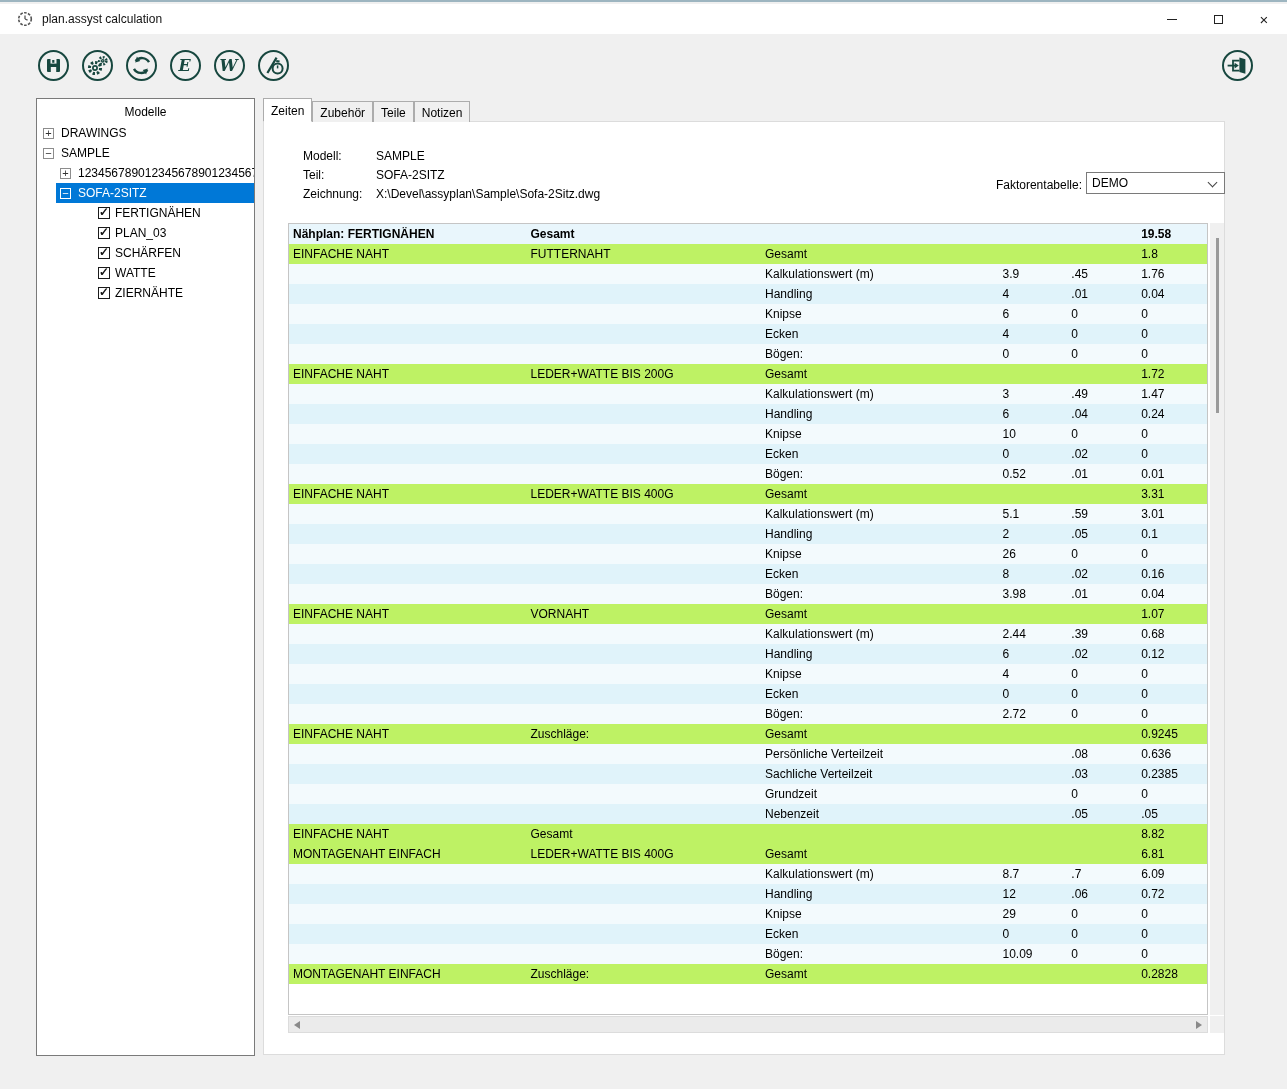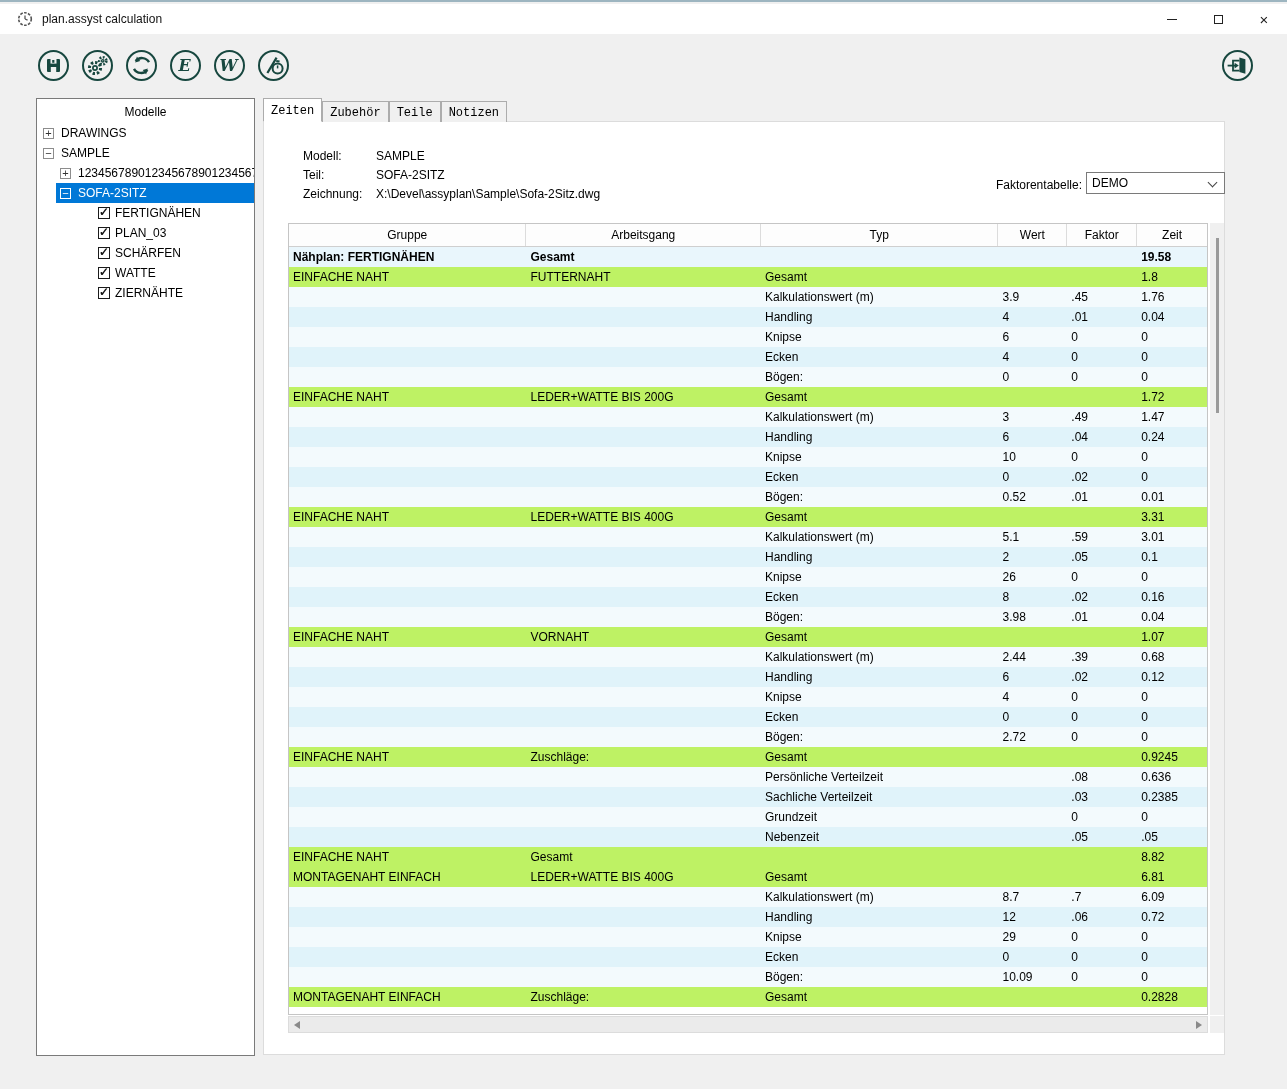--- a/index.html
+++ b/index.html
@@ -28,21 +28,21 @@
   .tree-item.lvl0 { padding-left:6px; }
   .tree-item.lvl1 { padding-left:23px; }
   .tree-item.lvl2 { padding-left:61px; }
   .tree-item.selected { background:linear-gradient(to right, transparent 19px, #0078d7 19px); color:#fff; }
   .expander { width:11px; height:11px; border:1px solid #8c8c8c; background:#fff; color:#333; font-size:11px; line-height:8px; text-align:center; margin-right:7px; flex:0 0 auto; display:inline-block; }
   .tree-item.selected .expander { border-color:#fff; background:transparent; color:#fff; }
   .checkbox { width:12px; height:12px; border:1px solid #1a1a1a; margin-right:5px; flex:0 0 auto; position:relative; display:inline-block; background:#fff; }
   .checkbox::after { content:"\2713"; position:absolute; left:0px; top:-3px; font-size:12px; font-weight:bold; color:#111; }
 
   
-  .tabstrip { position:absolute; left:263px; top:96px; height:24px; display:flex; align-items:flex-end; z-index:3;font-family:Liberation Mono, monospace; }
+  .tabstrip { position:absolute; left:263px; top:96px; height:24px; display:flex; align-items:flex-end; z-index:3; }
   .tab { font-size:12px; padding:4px 7px 4px 7px; border:1px solid #acacac; border-bottom:none; background:#f0f0f0; margin-right:0px; height:21px; }
   .tab.active { background:#fff; height:24px; padding-top:5px; border-bottom:1px solid #fff; position:relative; z-index:4; }
   .content-panel { position:absolute; left:263px; top:119px; width:962px; height:934px; background:#fff; border:1px solid #dcdcdc; z-index:1; }
 
   .info-block { position:absolute; left:27px; top:24px; }
   .info-row { height:19px; display:flex; font-size:12px; align-items:center; }
   .info-label { width:73px;margin-left:12px; }
   .info-value { }
 
   .factor-label { position:absolute; left:620px; top:56px; width:198px; text-align:right; font-size:12px; }
@@ -225,28 +225,20 @@
       </div>
 
     <div class="factor-label">Faktorentabelle:</div>
     <div class="combo">
       <span>DEMO</span>
       <span class="combo-chevron"></span>
     </div>
 
     <div class="grid">
       <div class="grid-cols">
-        <div class="grid-header" id="grid-header">
-            <div class="gh-cell" style="width: 238px;">Gruppe</div>
-            <div class="gh-cell" style="width: 235px;">Arbeitsgang</div>
-            <div class="gh-cell" style="width: 238px;">Typ</div>
-            <div class="gh-cell" style="width: 69px;">Wert</div>
-            <div class="gh-cell" style="width: 70px;">Faktor</div>
-            <div class="gh-cell" style="width: 70px;">Zeit</div>
-          </div>
         <div class="grid-body" id="grid-body">
             <div class="g-row title">
               <div class="g-cell" style="width: 238px;">Nähplan: FERTIGNÄHEN</div>
               <div class="g-cell" style="width: 235px;">Gesamt</div>
               <div class="g-cell" style="width: 238px;"></div>
               <div class="g-cell" style="width: 69px;"></div>
               <div class="g-cell" style="width: 70px;"></div>
               <div class="g-cell" style="width: 70px;">19.58</div>
             </div>
             <div class="g-row group">

